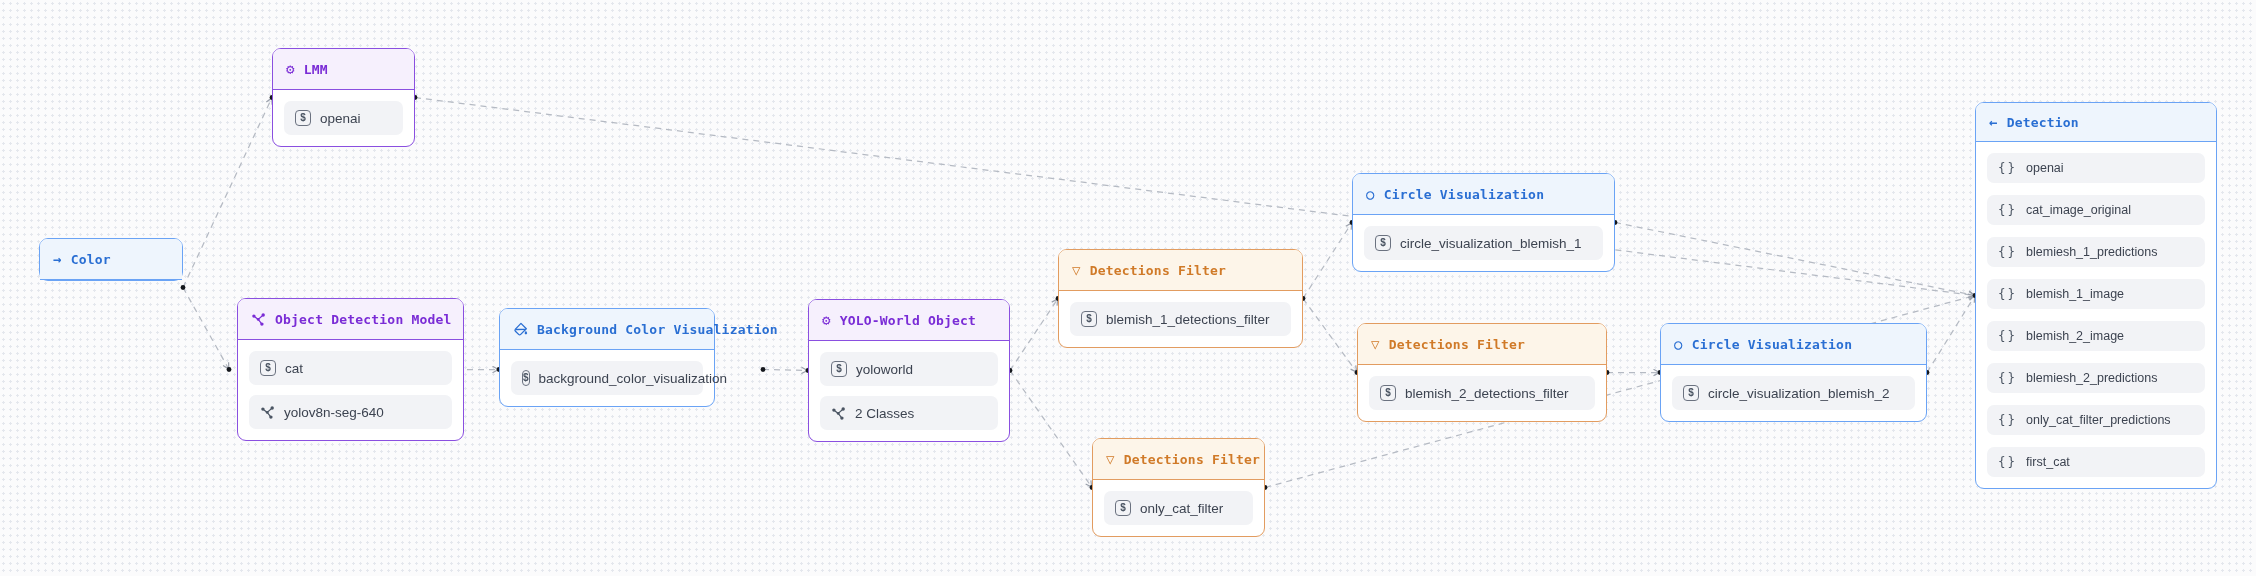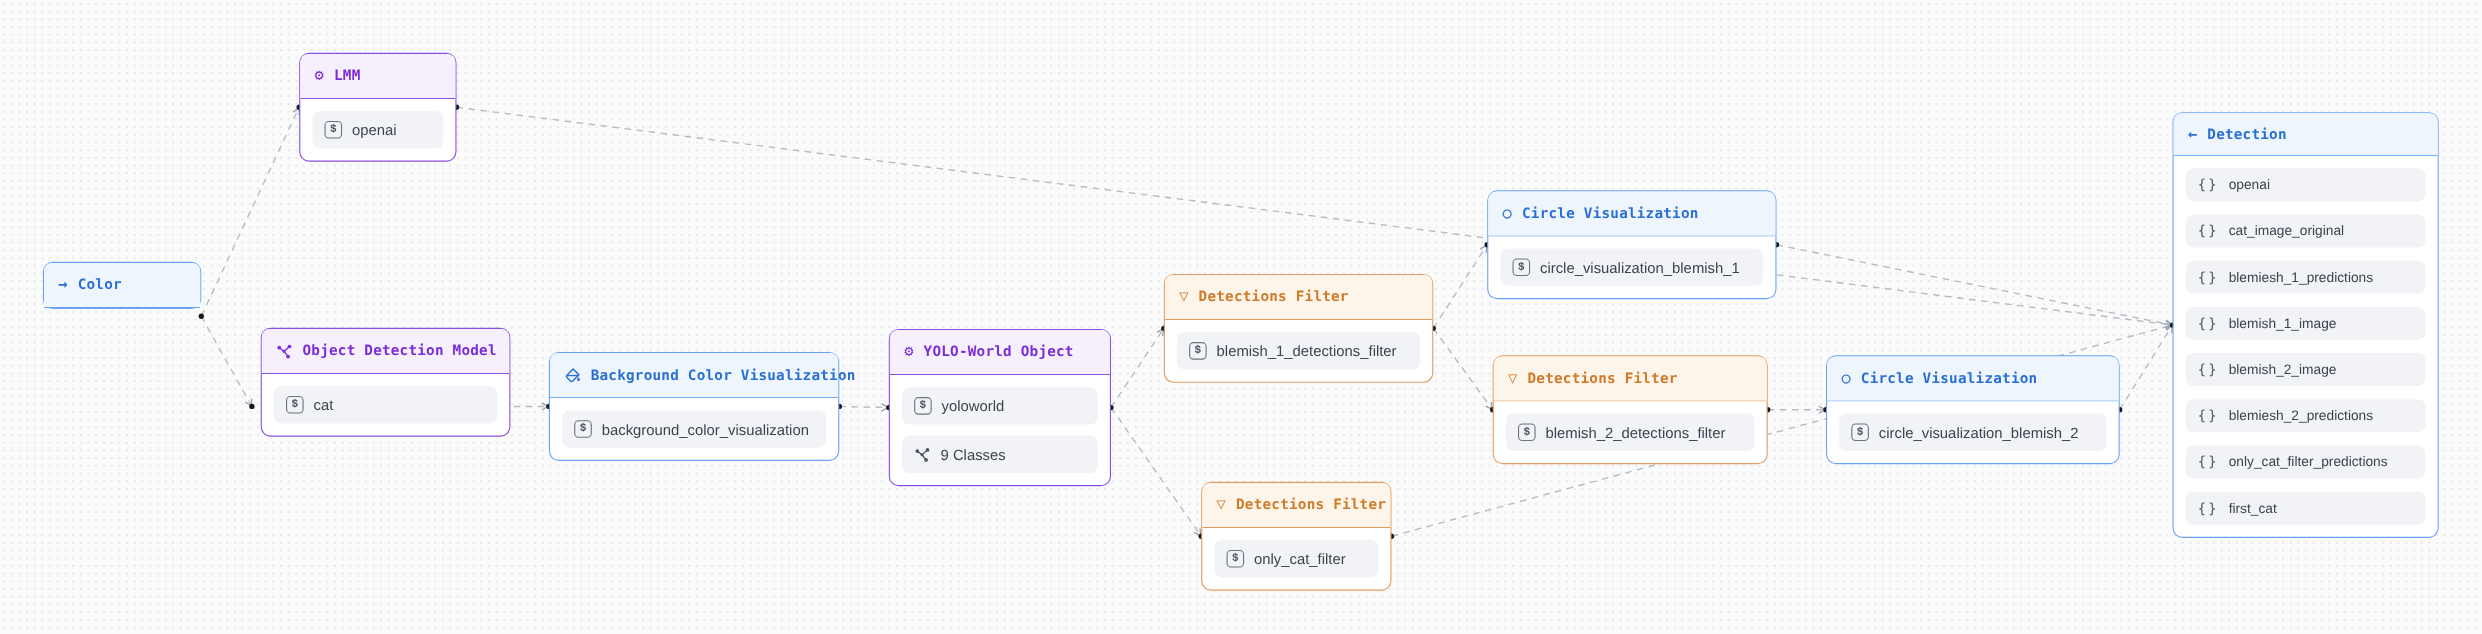--- a/index.html
+++ b/index.html
@@ -139,65 +139,81 @@
             </g>
           </svg>
         </span>
         <span>Object Detection Model</span>
       </div>
       <div class="node-body">
         <div class="pill">
           <span class="icon string-icon sq">$</span>
           <span>cat</span>
         </div>
-      </div>
-    </div>
-    <div class="node node-blue" style="left: 499px; top: 320px; width: 264px;">
-      <div class="node-header">
-        <span class="icon paint-bucket-icon">
-          <svg viewBox="0 0 16 16" width="15" height="15">
-            <path d="M8.5 1.5 L14.2 7.2 L8.2 13.2 C7.6 13.8 6.6 13.8 6 13.2 L2.6 9.8 C2 9.2 2 8.2 2.6 7.6 Z" stroke="currentColor" stroke-width="1.4" fill="none" stroke-linejoin="round"></path>
-            <path d="M2.8 8 L13.6 7.8" stroke="currentColor" stroke-width="1.4" fill="none"></path>
-            <path d="M14.9 11.2 a1.35 1.35 0 1 1 -2.3 0 l1.15 -1.8 Z" fill="currentColor"></path>
-          </svg>
-        </span>
-        <span>Background Color Visualization</span>
-      </div>
-      <div class="node-body">
-        <div class="pill">
-          <span class="icon string-icon sq">$</span>
-          <span>background_color_visualization</span>
-        </div>
-      </div>
-    </div>
-    <div class="node node-purple" style="left: 808px; top: 299px; width: 202px;">
-      <div class="node-header">
-        <span class="icon gear-icon">⚙</span>
-        <span>YOLO-World Object</span>
-      </div>
-      <div class="node-body">
-        <div class="pill">
-          <span class="icon string-icon sq">$</span>
-          <span>yoloworld</span>
-        </div>
         <div class="pill">
           <span class="icon model-icon">
             <svg viewBox="0 0 15 15" width="15" height="15">
               <g stroke="currentColor" stroke-width="1.2" fill="none">
                 <path d="M7.2 7.4 L3.1 4.3 M7.2 7.4 L11.9 3.2 M7.2 7.4 L10.7 11.8"></path>
               </g>
               <g fill="currentColor">
                 <circle cx="7.2" cy="7.4" r="1.4"></circle>
                 <circle cx="2.9" cy="4.1" r="1.7"></circle>
                 <circle cx="12.2" cy="3" r="1.7"></circle>
                 <circle cx="10.9" cy="12.1" r="1.7"></circle>
               </g>
             </svg>
           </span>
-          <span>9 Classes</span>
+          <span>yolov8n-seg-640</span>
+        </div>
+      </div>
+    </div>
+    <div class="node node-blue" style="left: 499px; top: 308px; width: 216px;">
+      <div class="node-header">
+        <span class="icon paint-bucket-icon">
+          <svg viewBox="0 0 16 16" width="15" height="15">
+            <path d="M8.5 1.5 L14.2 7.2 L8.2 13.2 C7.6 13.8 6.6 13.8 6 13.2 L2.6 9.8 C2 9.2 2 8.2 2.6 7.6 Z" stroke="currentColor" stroke-width="1.4" fill="none" stroke-linejoin="round"></path>
+            <path d="M2.8 8 L13.6 7.8" stroke="currentColor" stroke-width="1.4" fill="none"></path>
+            <path d="M14.9 11.2 a1.35 1.35 0 1 1 -2.3 0 l1.15 -1.8 Z" fill="currentColor"></path>
+          </svg>
+        </span>
+        <span>Background Color Visualization</span>
+      </div>
+      <div class="node-body">
+        <div class="pill">
+          <span class="icon string-icon sq">$</span>
+          <span>background_color_visualization</span>
+        </div>
+      </div>
+    </div>
+    <div class="node node-purple" style="left: 808px; top: 299px; width: 202px;">
+      <div class="node-header">
+        <span class="icon gear-icon">⚙</span>
+        <span>YOLO-World Object</span>
+      </div>
+      <div class="node-body">
+        <div class="pill">
+          <span class="icon string-icon sq">$</span>
+          <span>yoloworld</span>
+        </div>
+        <div class="pill">
+          <span class="icon model-icon">
+            <svg viewBox="0 0 15 15" width="15" height="15">
+              <g stroke="currentColor" stroke-width="1.2" fill="none">
+                <path d="M7.2 7.4 L3.1 4.3 M7.2 7.4 L11.9 3.2 M7.2 7.4 L10.7 11.8"></path>
+              </g>
+              <g fill="currentColor">
+                <circle cx="7.2" cy="7.4" r="1.4"></circle>
+                <circle cx="2.9" cy="4.1" r="1.7"></circle>
+                <circle cx="12.2" cy="3" r="1.7"></circle>
+                <circle cx="10.9" cy="12.1" r="1.7"></circle>
+              </g>
+            </svg>
+          </span>
+          <span>2 Classes</span>
         </div>
       </div>
     </div>
     <div class="node node-orange" style="left: 1058px; top: 249px; width: 245px;">
       <div class="node-header">
         <span class="icon funnel-icon">▽</span>
         <span>Detections Filter</span>
       </div>
       <div class="node-body">
         <div class="pill">

